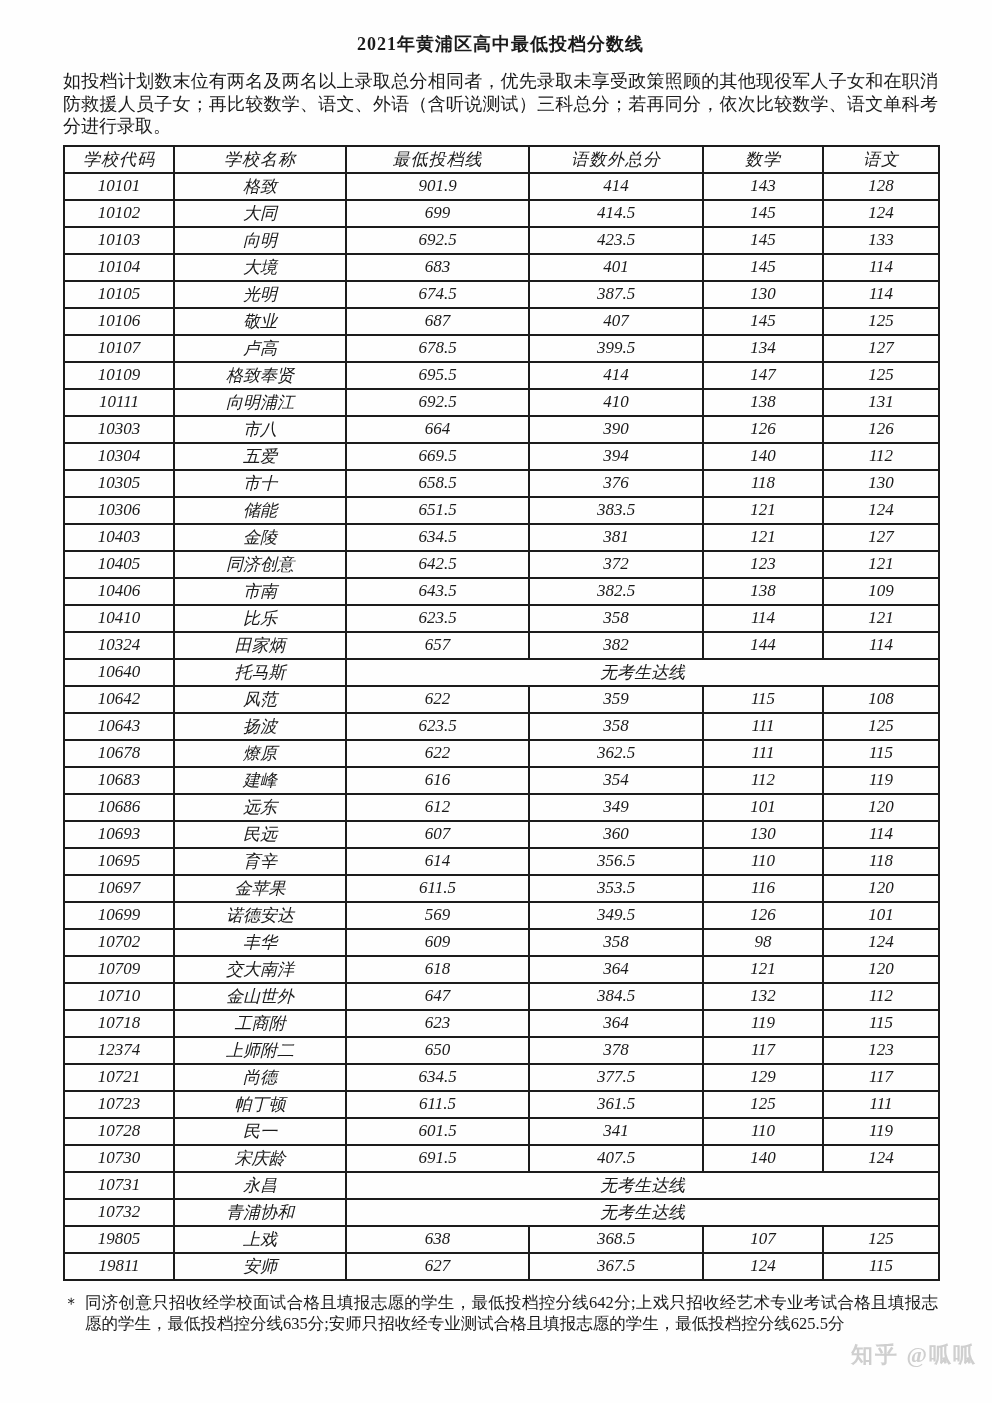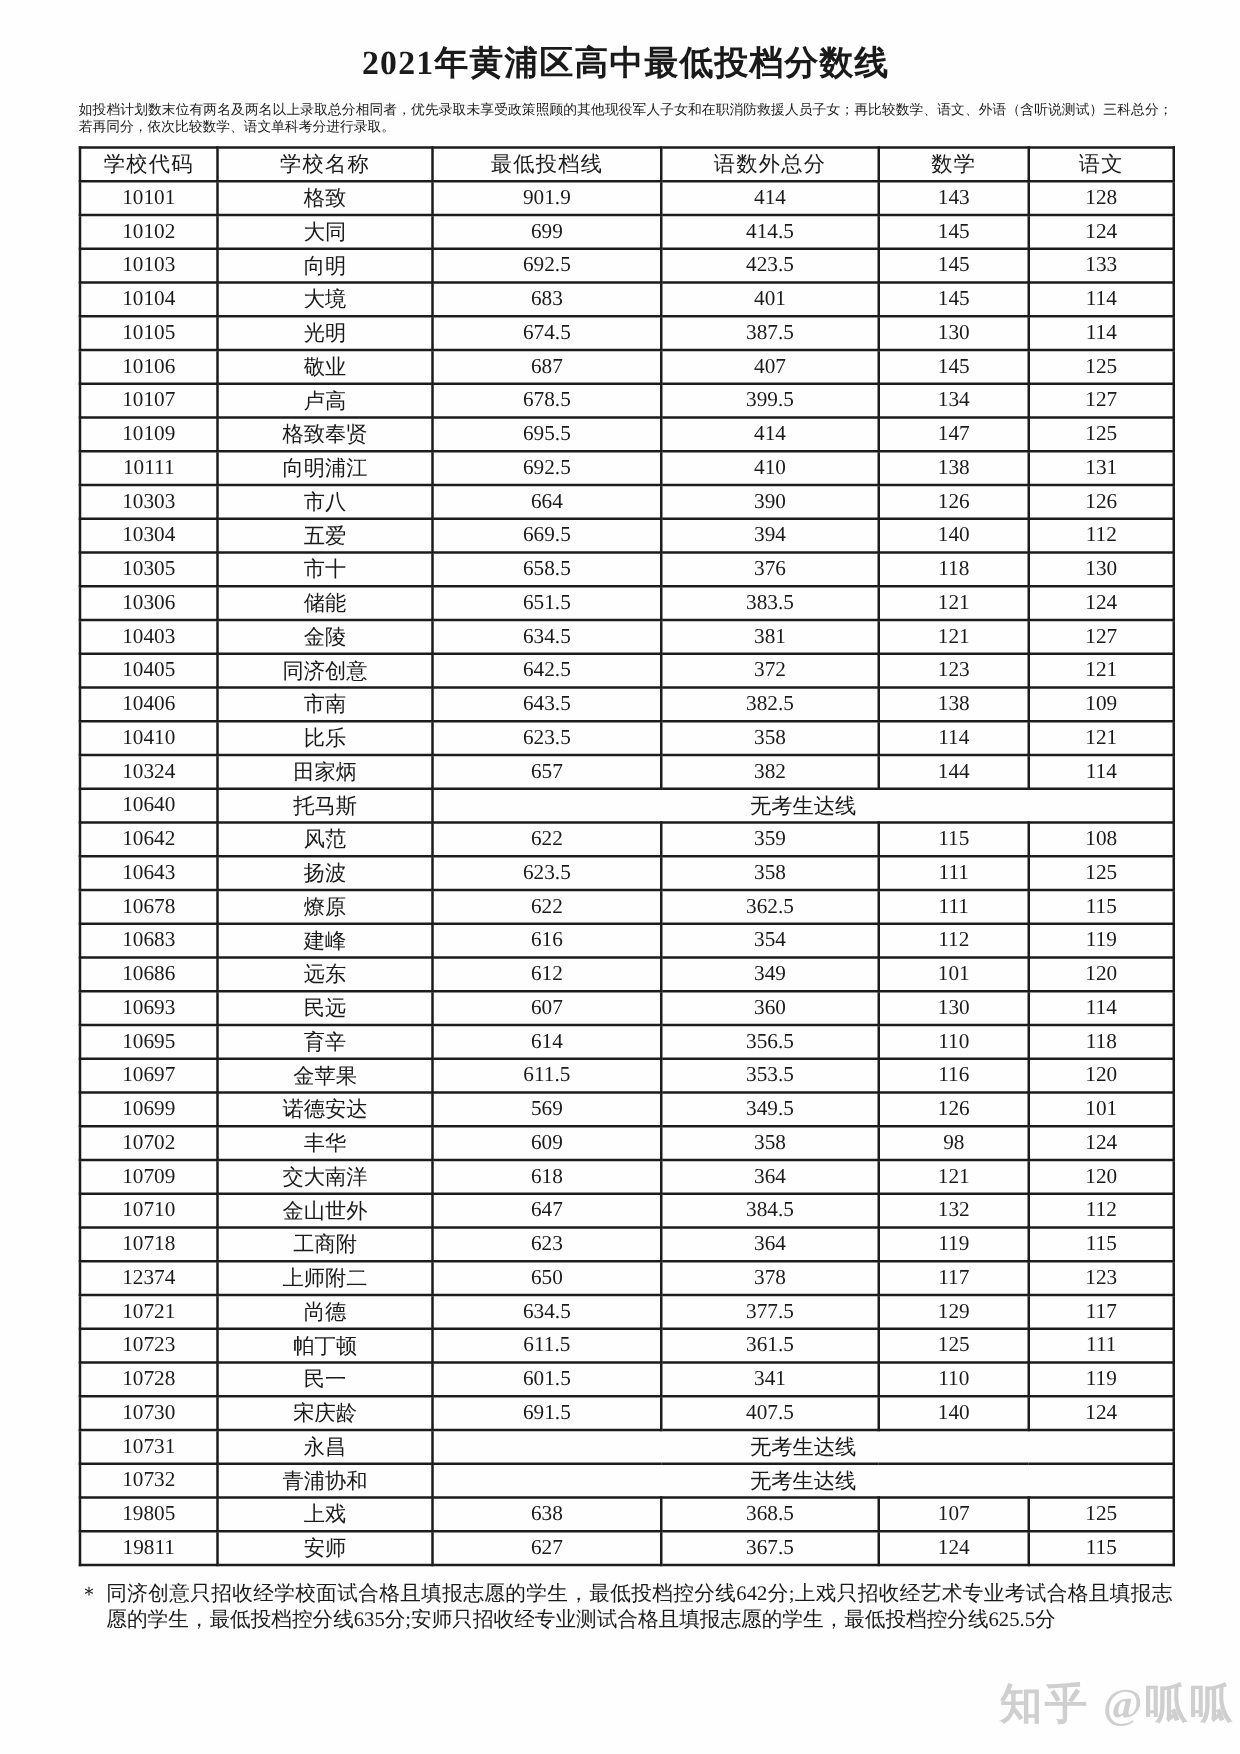--- a/index.html
+++ b/index.html
@@ -7,36 +7,37 @@
     position:relative;
     width:992px;height:1403px;
     box-sizing:border-box;
     background:#fefefe;
     padding:24px 54px 0 63px;
     font-family:"Liberation Serif","DejaVu Serif",serif;
     color:#1a1a1a;
     overflow:hidden;
   }
   .title{
-    font-size:27px;
+    font-size:18px;
     font-weight:700;
     text-align:center;
     margin:8px 0 14px 0;
     letter-spacing:1px;
   }
   .intro{
-    font-size:11px;
+    font-size:18px;
     line-height:1.25;
     text-align:justify;
     margin:0 0 7px 0;
   }
   table.scores{
     border-collapse:collapse;
     width:875px;
     table-layout:fixed;
+    font-style:italic;
   }
   table.scores th, table.scores td{
     border:2px solid #1c1c1c;
     text-align:center;
     vertical-align:middle;
     font-weight:normal;
     font-size:17px;
     height:25px;
     padding:0 2px;
     white-space:nowrap;
@@ -52,23 +53,23 @@
     text-align:justify;
     width:875px;
     box-sizing:border-box;
   }
   .footnote .marker{
     position:absolute;
     left:0;top:1px;
   }
   .watermark{
     position:absolute;
-    right:4px;
+    right:15px;
     top:1340px;
-    font-size:34px;
+    font-size:22px;
     font-weight:700;
     color:#cfcfcf;
     letter-spacing:2px;
     white-space:nowrap;
     text-align:center;
   }
 </style>
 </head>
 <body>
 

